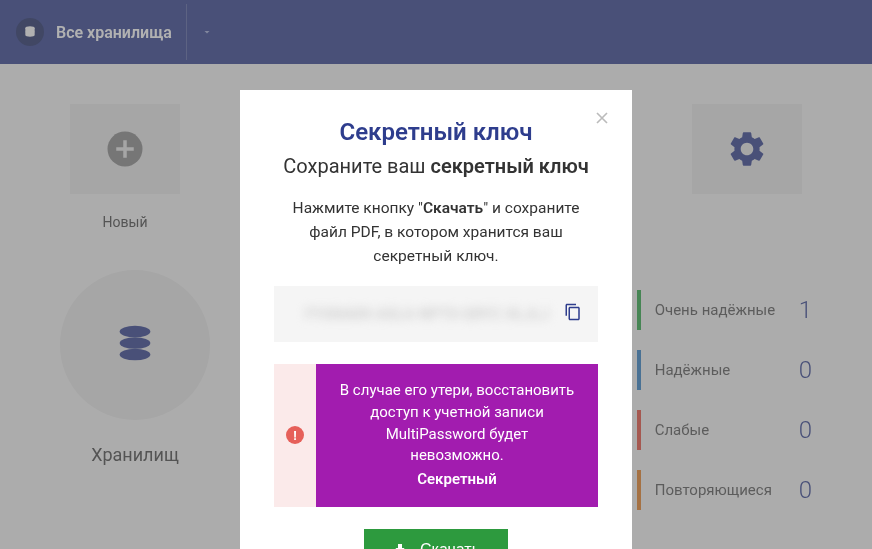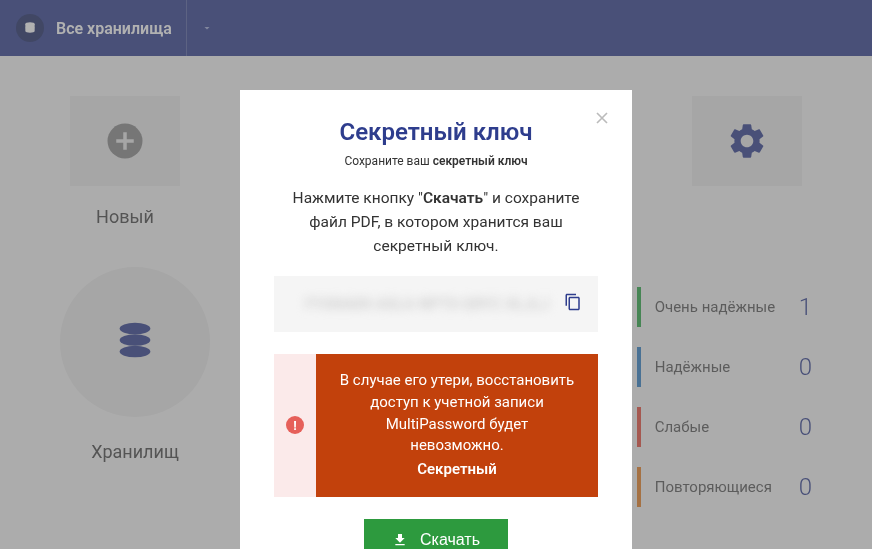--- a/index.html
+++ b/index.html
@@ -6,21 +6,21 @@
     body {
       font-family: -apple-system, BlinkMacSystemFont, "Segoe UI", Roboto, Arial, sans-serif;
       background: #f5f5f5;
       width: 872px;
       height: 549px;
       overflow: hidden;
       position: relative;
     }
     .topbar {
       background: #2e3d8d;
-      height: 56px;
+      height: 64px;
       display: flex;
       align-items: center;
       padding: 0 16px;
       color: #fff;
     }
     .topbar .vault-icon {
       width: 28px; height: 28px;
       border-radius: 50%;
       background: #1e2a65;
       display: flex; align-items: center; justify-content: center;
@@ -52,21 +52,21 @@
       display: flex; flex-direction: column; align-items: center;
       gap: 20px;
       cursor: pointer;
     }
     .card .tile {
       width: 110px; height: 90px;
       background: #e8e8e8;
       display: flex; align-items: center; justify-content: center;
     }
     .card .tile svg { width: 42px; height: 42px; fill: #2e3d8d; }
-    .card .label { color: #444; font-size: 18px; }
+    .card .label { color: #444; font-size: 14px; }
 
     .lower {
       display: flex;
       align-items: flex-start;
       gap: 60px;
       padding: 0 10px;
     }
     .vault-circle {
       display: flex; flex-direction: column; align-items: center; gap: 24px;
     }
@@ -113,21 +113,21 @@
     .modal .close {
       position: absolute; top: 18px; right: 20px;
       cursor: pointer;
     }
     .modal .close svg { width: 20px; height: 20px; stroke: #bbb; stroke-width: 2; fill: none; }
     .modal h2 {
       color: #2e3d8d; font-size: 24px; font-weight: 600;
       text-align: center; margin-bottom: 8px;
     }
     .modal .sub {
-      text-align: center; font-size: 12px; color: #333; margin-bottom: 18px;
+      text-align: center; font-size: 20px; color: #333; margin-bottom: 18px;
     }
     .modal .sub b { font-weight: 600; }
     .modal .desc {
       text-align: center; font-size: 15.5px; color: #333; line-height: 1.55;
       margin-bottom: 18px;
     }
     .modal .desc b { font-weight: 600; }
     .keybox {
       background: #f5f5f5;
       height: 56px;
@@ -156,21 +156,21 @@
       display: flex; align-items: center; justify-content: center;
     }
     .alert .alert-icon .dot {
       width: 18px; height: 18px; border-radius: 50%;
       background: #e6605a;
       display: flex; align-items: center; justify-content: center;
       color: #fff; font-weight: 700; font-size: 13px;
     }
     .alert .alert-body {
       flex: 1;
-      background: #c2410c;
+      background: #a21caf;
       color: #fff;
       padding: 16px 22px;
       text-align: center;
       font-size: 15px;
       line-height: 1.45;
     }
     .alert .alert-body .more { font-weight: 600; display: block; margin-top: 2px; cursor: pointer; }
 
     .download {
       display: flex; align-items: center; justify-content: center;

